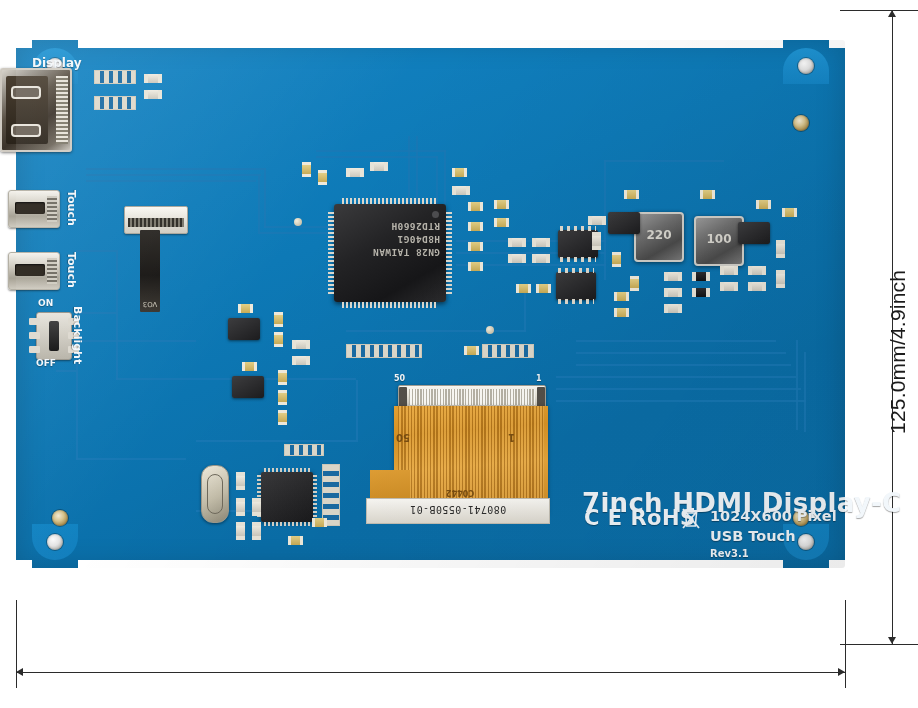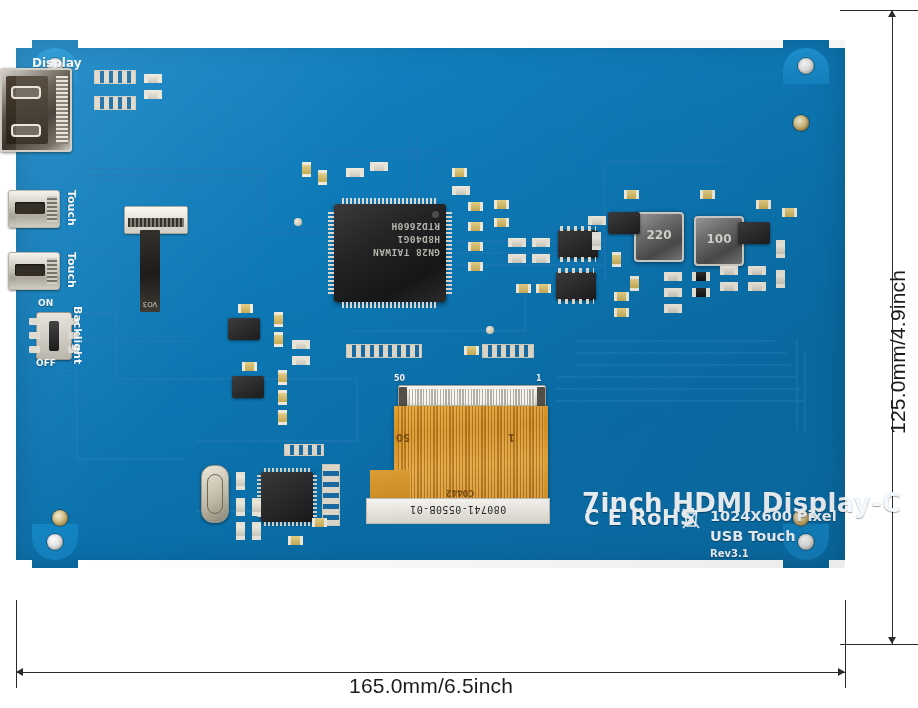--- a/index.html
+++ b/index.html
@@ -299,21 +299,20 @@
   <div class="dimline h" style="left:840px;top:644px;width:78px;"></div>
 
   <div class="dimlabel vert" id="h-label" style="left:886px;top:434px;">125.0mm/4.9inch</div>
 
   <div class="dimline v" style="left:16px;top:600px;height:88px;"></div>
   <div class="dimline v" style="left:845px;top:600px;height:88px;"></div>
   <div class="dimline h" style="left:16px;top:672px;width:829px;"></div>
   <div class="arrow left" style="left:16px;top:668px;"></div>
   <div class="arrow right" style="left:838px;top:668px;"></div>
 
-  <div class="dimlabel" id="w-label" style="left:349px;top:674px;">165.0mm/6.5inch</div>
 
   <div id="pcb">
 
     <div class="tab tl">
       <div class="hole" style="left:15px;top:10px;"></div>
     </div>
     <div class="tab tr">
       <div class="hole" style="left:15px;top:10px;"></div>
     </div>
     <div class="tab bl">

